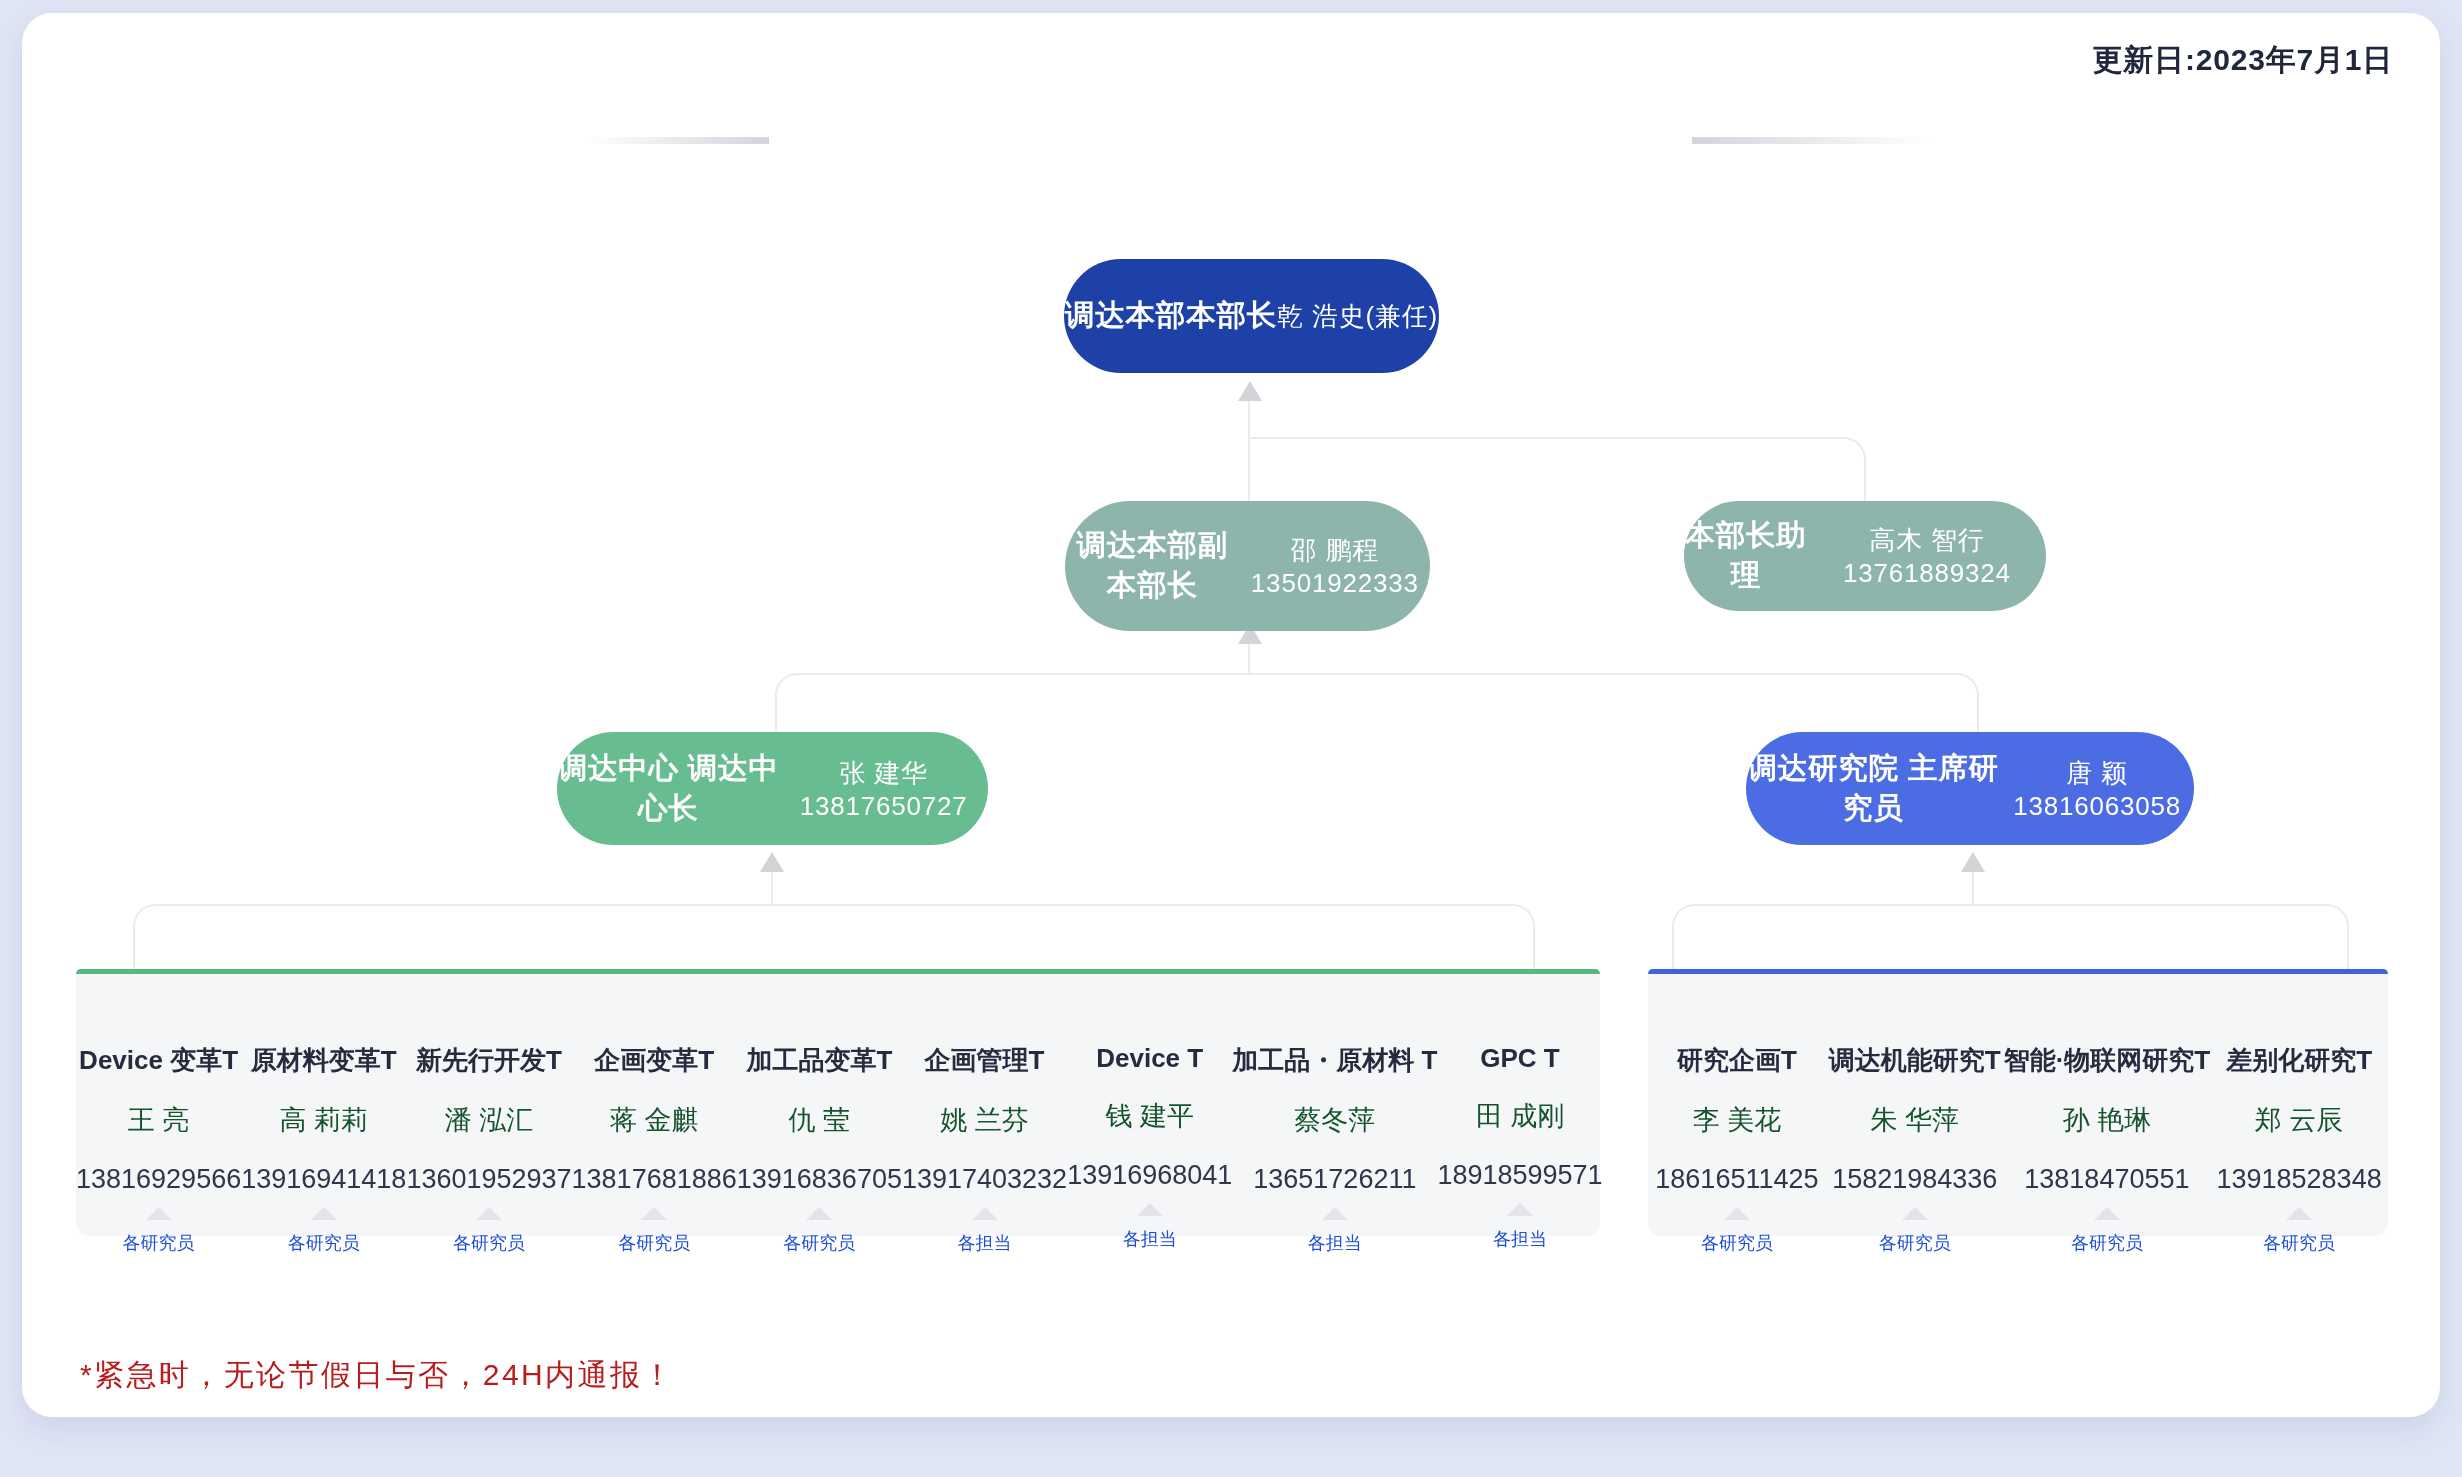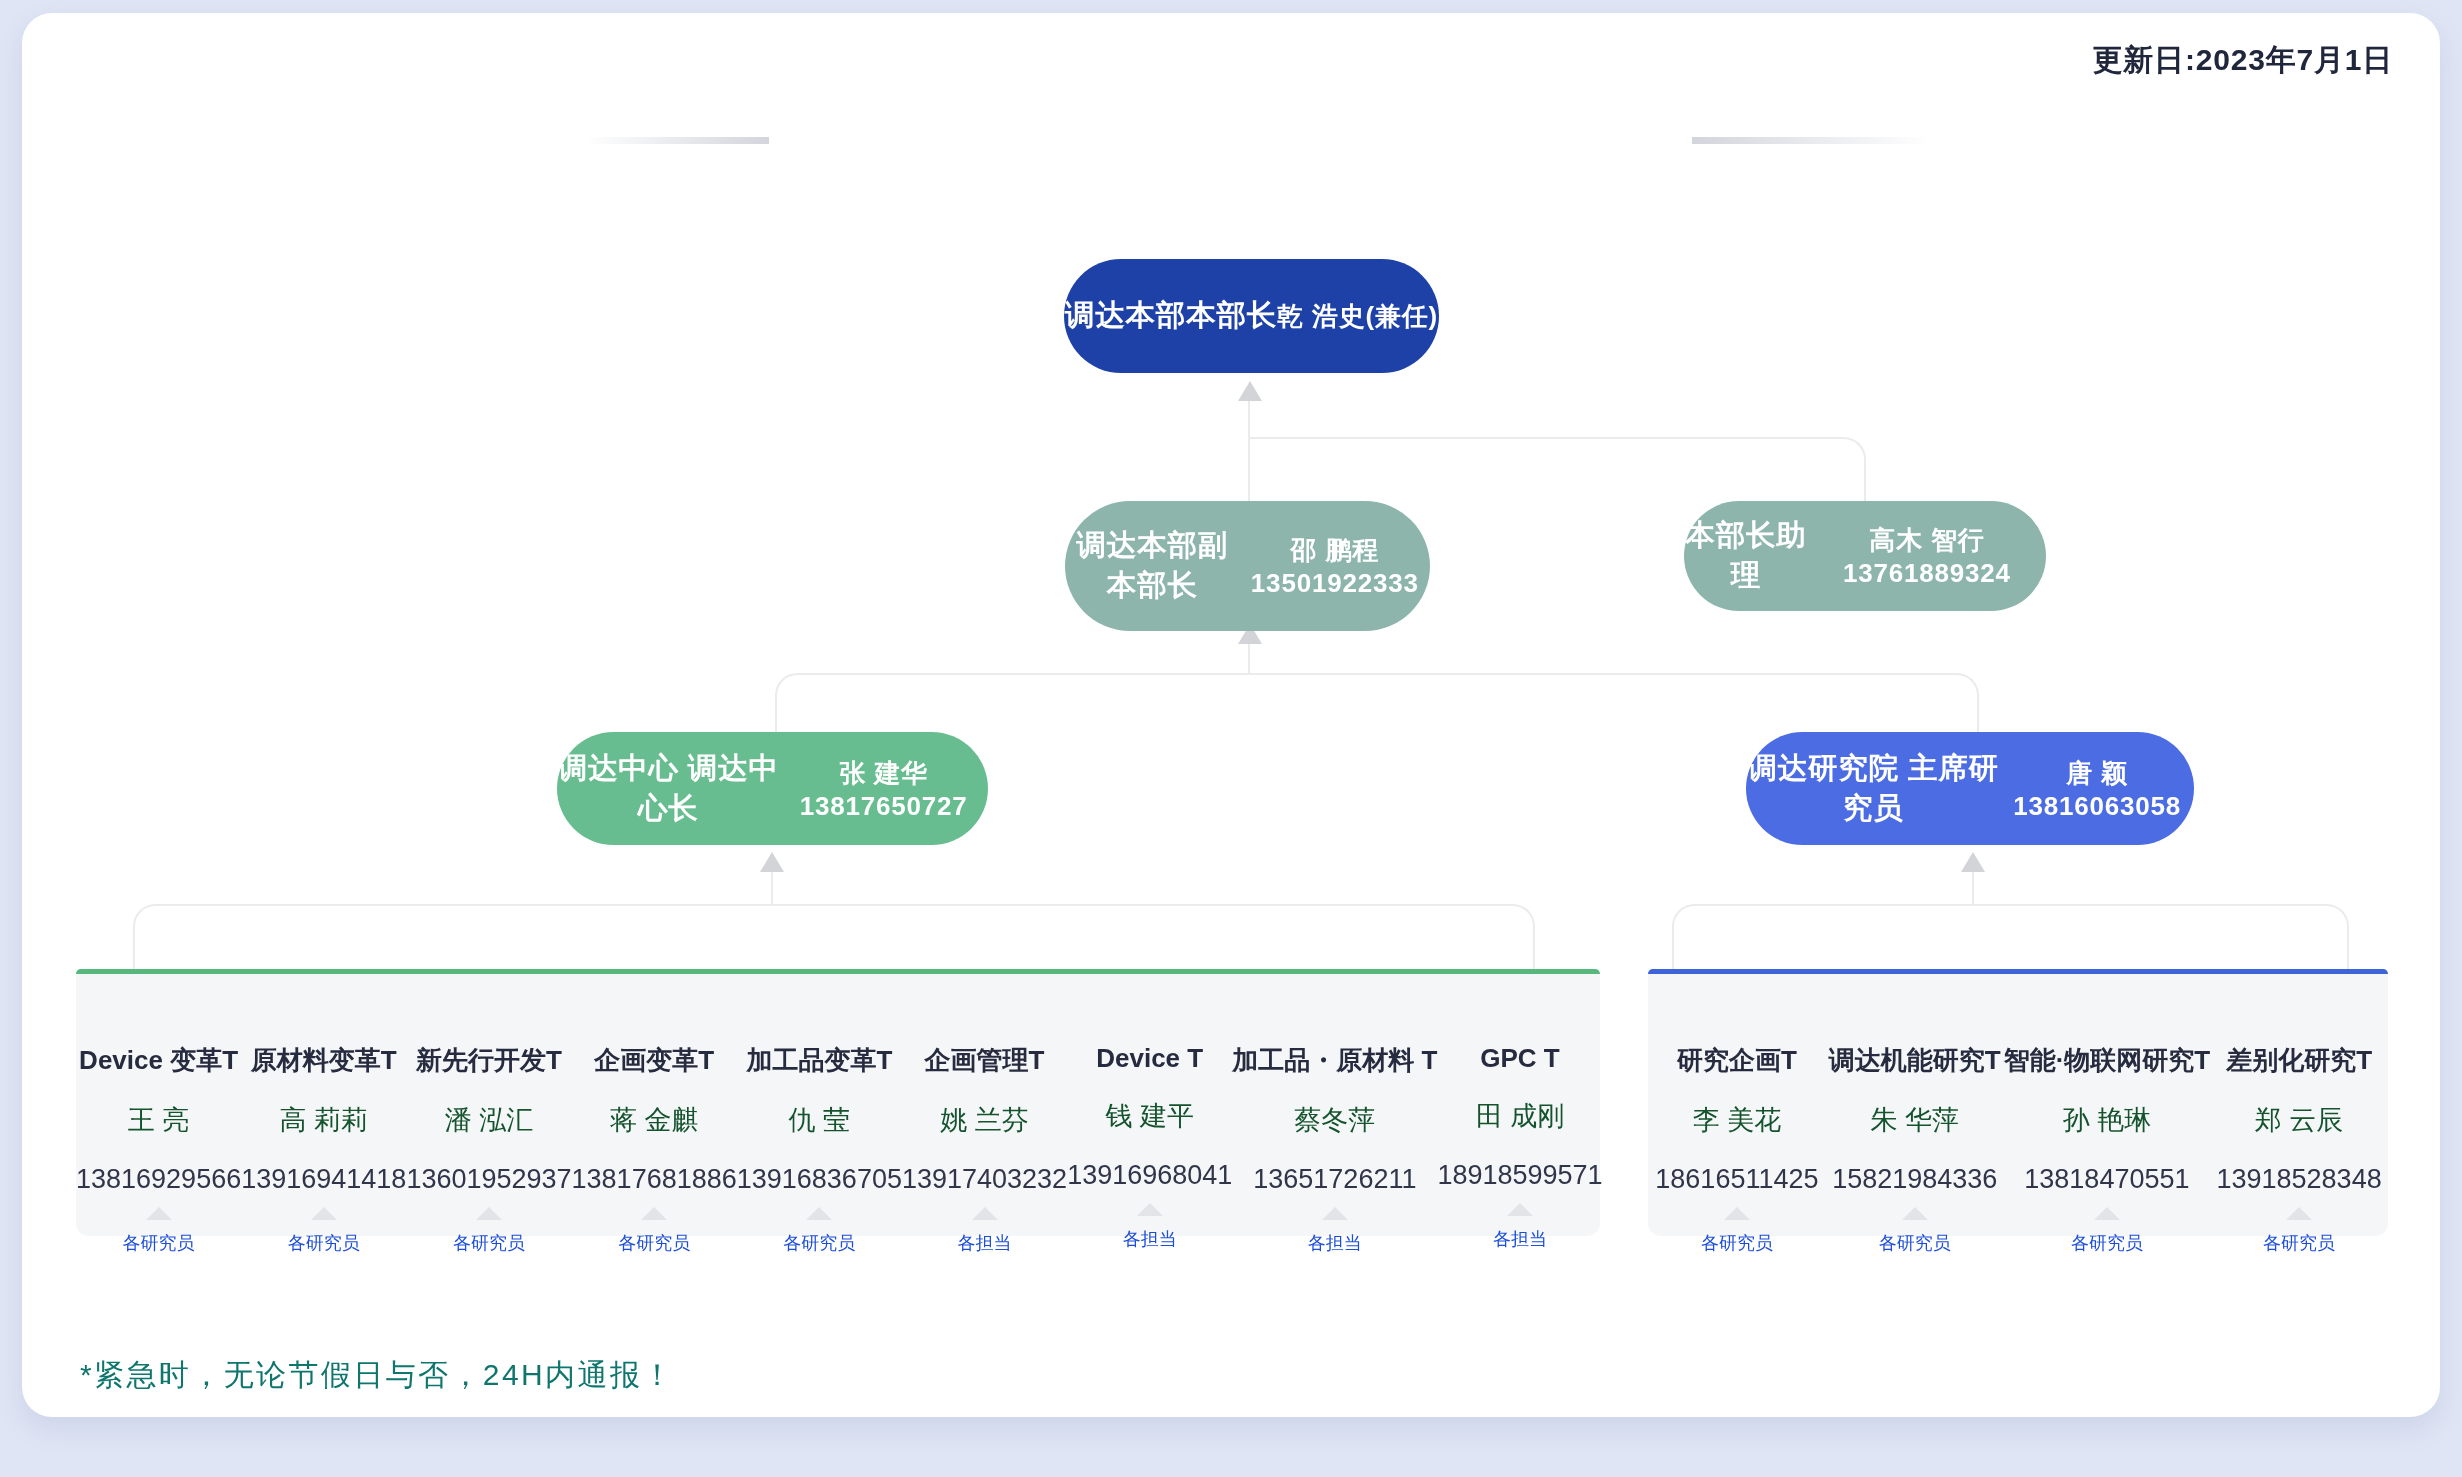--- a/index.html
+++ b/index.html
@@ -34,21 +34,21 @@
   .deco-line{position:absolute;height:7.2px;top:137px;}
   .deco-line.left{left:585px;width:184px;background:linear-gradient(90deg,rgba(224,228,236,0),#d2d5dc);}
   .deco-line.right{left:1692px;width:239px;background:linear-gradient(270deg,rgba(224,228,236,0),#d2d5dc);}
   
   .pill{
     position:absolute;display:flex;flex-direction:row;
     align-items:center;justify-content:center;gap:0;
     border-radius:797px;color:#ffffff;text-align:center;
   }
   .pill-title{font-size:29.5px;font-weight:700;letter-spacing:0.8px;}
-  .pill-sub{font-size:26px;font-weight:700;letter-spacing:0.8px;}
+  .pill-sub{font-size:26px;font-weight:400;letter-spacing:0.8px;}
   .pill.l1{left:1064px;top:259px;width:375px;height:114px;}
   .pill.l2l{left:1065px;top:501px;width:365px;height:130px;}
   .pill.l2r{left:1684px;top:501px;width:362px;height:110px;}
   .pill.l3l{left:557px;top:732px;width:431px;height:113px;}
   .pill.l3r{left:1746px;top:732px;width:448px;height:113px;}
   
   .vline{position:absolute;width:2.4px;background:#ebebee;}
   .arrow-up{
     position:absolute;width:0;height:0;
     border-left:12px solid transparent;border-right:12px solid transparent;
@@ -83,21 +83,21 @@
   .t-phone{font-size:27px;font-weight:400;color:#30354a;letter-spacing:0;margin-bottom:12.8px;}
   .t-arrow{
     width:0;height:0;margin:0 auto 11.2px auto;
     border-left:13.6px solid transparent;border-right:13.6px solid transparent;
     border-bottom:13.6px solid #e3e4e8;
   }
   .t-members{font-size:18px;font-weight:400;color:#1d4ed8;}
   
   .footnote{
     position:absolute;left:80px;top:1355px;
-    font-size:30px;color:#0f766e;letter-spacing:2.4px;
+    font-size:30px;color:#b91c1c;letter-spacing:2.4px;
   }
 </style>
 </head>
 <body>
 
 <div class="canvas">
   <div class="card"></div>
 
   <div class="update-date">更新日:2023年7月1日</div>
 

